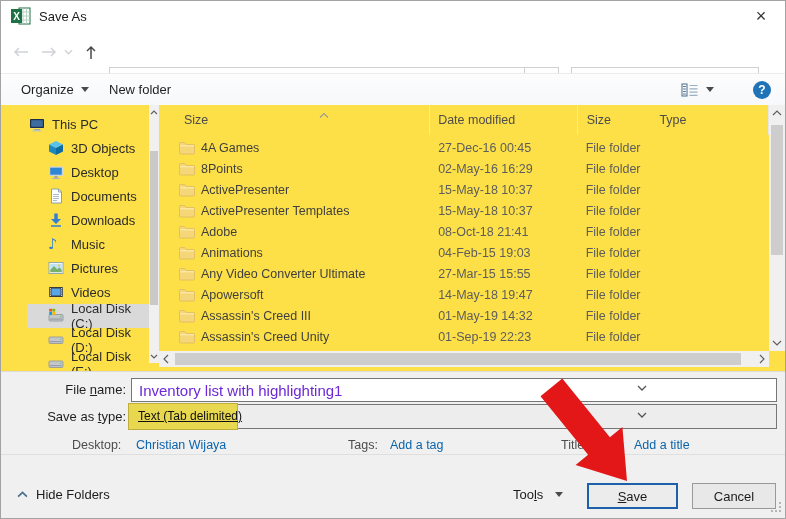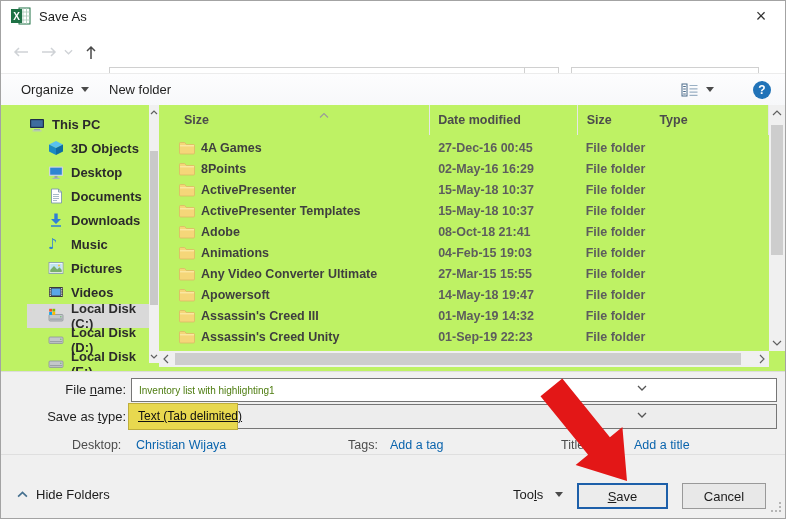--- a/index.html
+++ b/index.html
@@ -22,21 +22,21 @@
   .addr-chev{margin-right:10px;flex:0 0 auto;}
   .refresh-btn{position:absolute;left:523px;top:36px;width:35px;height:31px;box-sizing:border-box;border:1px solid #d0d0d0;display:flex;align-items:center;justify-content:center;background:#fff;}
   .searchbox{position:absolute;left:570px;top:36px;width:188px;height:31px;box-sizing:border-box;border:1px solid #d0d0d0;background:#fff;display:flex;align-items:center;}
   .searchbox svg{margin:0 8px 0 12px;flex:0 0 auto;}
   .searchbox input{border:none;outline:none;flex:1;font-size:13px;color:#444;font-family:inherit;background:transparent;min-width:0;}
   .searchbox input::placeholder{color:#8f8f8f;}
   
   .cmdbar{position:absolute;left:0;top:72px;right:0;height:31px;background:linear-gradient(#fdfdfe,#f7f8fa);border-top:1px solid #ececec;border-bottom:1px solid #dcdcdc;}
   .cmd-item{position:absolute;top:0;height:31px;display:flex;align-items:center;font-size:13px;color:#1f1f1f;gap:7px;}
   
-  .main{position:absolute;left:0;top:104px;right:0;height:266px;background:#bef264;font-weight:bold;}
+  .main{position:absolute;left:0;top:104px;right:0;height:266px;background:#fde047;}
   .sidebar{position:absolute;left:0;top:0;width:148px;height:266px;overflow:hidden;}
   .side-item{height:24px;display:flex;align-items:center;font-size:13px;color:#2b2b2b;padding-left:28px;}
   .side-item.ind{padding-left:47px;}
   .side-item.sel{background:linear-gradient(to right,transparent 26px,#d9d9d9 26px);}
   .side-item:first-child{margin-top:7px;}
   .sicon{width:16px;height:16px;margin-right:7px;display:inline-flex;flex:0 0 auto;}
   .music-glyph{font-family:"DejaVu Sans",sans-serif;color:#2f7fd6;font-size:15px;line-height:16px;}
   .side-scroll{position:absolute;left:148px;top:0;width:10px;height:258px;background:#f0f0f0;}
   .side-thumb{position:absolute;left:1px;top:46px;width:8px;height:154px;background:#c9c9c9;}
   .sarr{position:absolute;left:0;width:10px;height:12px;display:flex;align-items:center;justify-content:center;}
@@ -60,33 +60,33 @@
   .vscroll{position:absolute;right:0;top:0;width:16px;height:246px;background:#f0f0f0;}
   .v-thumb{position:absolute;left:2px;top:20px;width:12px;height:130px;background:#cdcdcd;}
   .varr{position:absolute;left:0;width:16px;height:14px;display:flex;align-items:center;justify-content:center;}
   .hscroll{position:absolute;left:0;top:246px;right:16px;height:16px;background:#f0f0f0;}
   .h-thumb{position:absolute;left:16px;top:2px;width:566px;height:12px;background:#cdcdcd;}
   .harr{position:absolute;top:0;width:14px;height:16px;display:flex;align-items:center;justify-content:center;}
   
   .bottompanel{position:absolute;left:0;top:370px;right:0;height:149px;background:#f0f0f0;border-top:1px solid #dcdcdc;box-sizing:border-box;}
   .flabel{position:absolute;left:0;width:125px;text-align:right;font-size:13px;color:#1f1f1f;}
   .u{text-decoration:underline;}
-  .fname-input{position:absolute;left:130px;top:6px;width:646px;height:24px;box-sizing:border-box;border:1px solid #767676;background:#fff;font-size:10px;color:#4d7c0f;padding:0 20px 0 7px;font-family:inherit;outline:none;}
+  .fname-input{position:absolute;left:130px;top:6px;width:646px;height:24px;box-sizing:border-box;border:1px solid #767676;background:#fff;font-size:15px;color:#6d28d9;padding:0 20px 0 7px;font-family:inherit;outline:none;}
   .combo{position:absolute;left:130px;top:32px;width:646px;height:25px;box-sizing:border-box;border:1px solid #767676;background:#ededed;}
   .combo-chev,.input-chev{position:absolute;right:137px;width:12px;display:flex;justify-content:center;}
   .input-chev{top:13px;}
   .combo-chev{top:40px;}
   .hl-box{position:absolute;left:127px;top:31px;width:110px;height:27px;background:#e8d84f;border:1px solid #bfae3c;box-sizing:border-box;}
   .combo-value{position:absolute;left:137px;top:37px;font-size:12px;color:#111;text-decoration:underline;}
   .meta-label{position:absolute;top:66px;font-size:12.5px;color:#4c4c4c;}
   .meta-link{position:absolute;top:66px;font-size:12.5px;color:#0a64ad;}
   .footer{position:absolute;left:0;top:82px;right:0;bottom:0;border-top:1px solid #dfdfdf;background:#f0f0f0;}
   .hide-folders{position:absolute;left:16px;top:32px;display:flex;align-items:center;gap:8px;font-size:13px;color:#1c1c1c;}
   .tools-btn{position:absolute;left:512px;top:32px;display:flex;align-items:center;gap:12px;font-size:13px;color:#1c1c1c;}
-  .btn{position:absolute;top:28px;height:26px;box-sizing:border-box;font-size:13px;color:#1c1c1c;display:flex;align-items:center;justify-content:center;background:#e8e8e8;}
+  .btn{position:absolute;top:28px;height:26px;box-sizing:border-box;font-size:13px;color:#1c1c1c;display:flex;align-items:center;justify-content:center;background:#e8e8e8;margin-left:10px;}
   .btn.save{left:576px;width:91px;border:2px solid #1d5fa9;background:#ececec;}
   .btn.cancel{left:681px;width:84px;border:1px solid #999;}
   .grip{position:absolute;right:3px;bottom:3px;}
   
   .anno{position:absolute;left:0;top:0;width:786px;height:519px;pointer-events:none;z-index:50;}
 </style>
 </head>
 <body>
 
 <div class="window">

